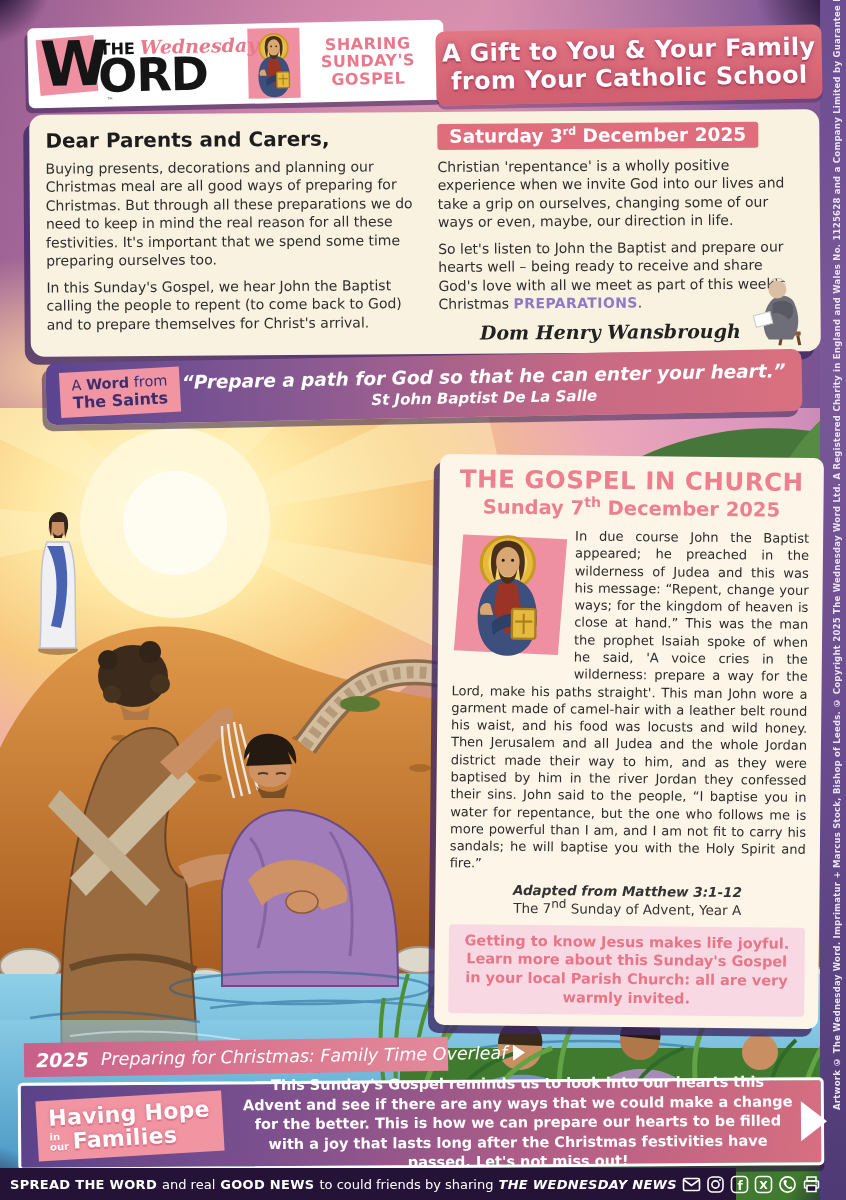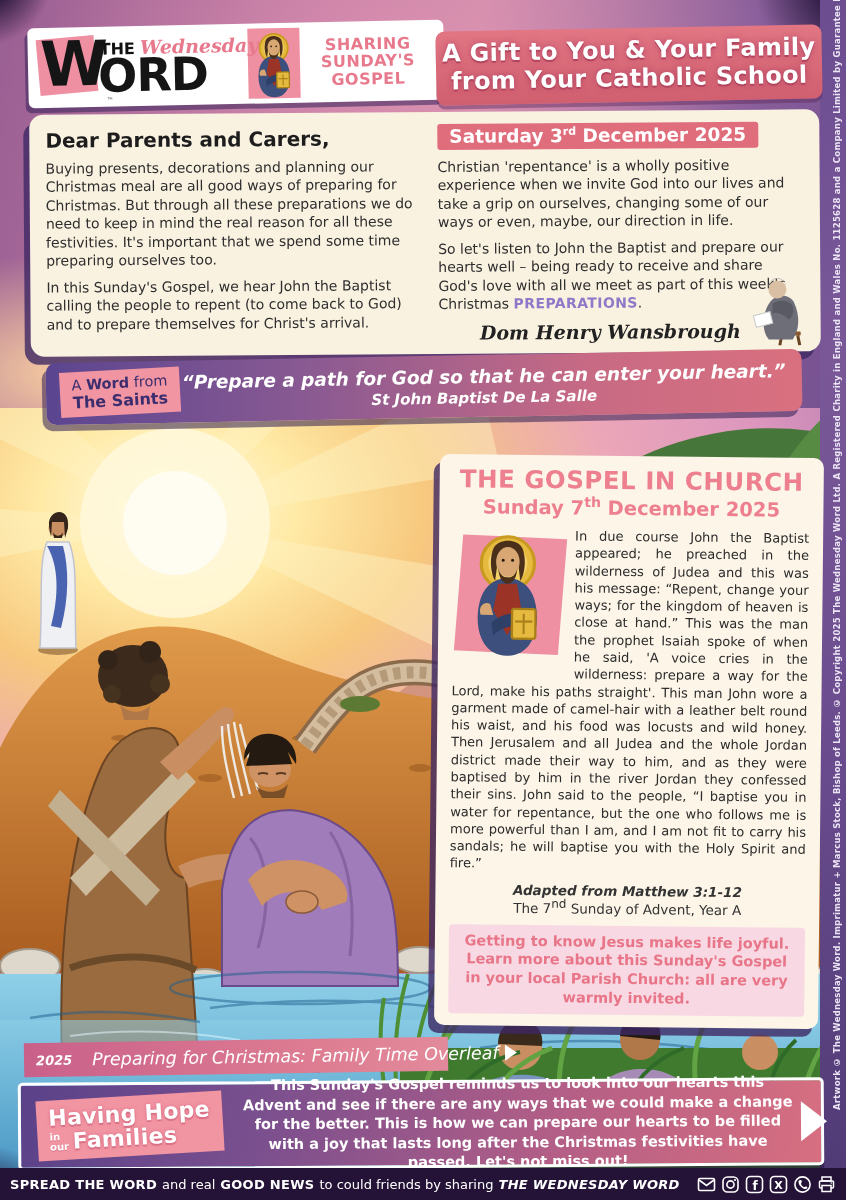--- a/index.html
+++ b/index.html
@@ -88,41 +88,41 @@
   .g-src .i{font-style:italic;font-weight:700;}
   .g-sun{text-align:center;font-size:13.5px;color:#333;margin-top:2px;}
   .g-sun sup{font-size:12px;}
   .g-invite{margin-top:9px;background:#f8d9e3;border-radius:4px;padding:7px 10px;
     color:#e87588;font-weight:700;font-size:14.5px;text-align:center;line-height:1.3;}
 
   
   .overleaf{position:absolute;left:24px;top:1040px;width:424px;height:34px;z-index:7;
     background:linear-gradient(90deg,#c9608a 0%,#de7d92 70%,#e28a9b 100%);
     transform:rotate(-0.9deg);display:flex;align-items:center;padding:0 12px;box-sizing:border-box;color:#fff;}
-  .ov-year{font-weight:900;font-style:italic;font-size:13px;margin-right:20px;text-align:center;}
+  .ov-year{font-weight:900;font-style:italic;font-size:19px;margin-right:12px;text-align:center;}
   .ov-text{font-style:italic;font-size:17.5px;flex:1;white-space:nowrap;}
   .tri{width:0;height:0;border-left:12px solid #fff;border-top:8px solid transparent;border-bottom:8px solid transparent;margin-left:6px;}
 
   
   .hope{position:absolute;left:18px;top:1080px;width:806px;height:88px;z-index:7;border:3px solid #fff;border-radius:5px;
     transform:rotate(-0.4deg);box-sizing:border-box;display:flex;align-items:center;
     background:linear-gradient(100deg,#5a4289 0%,#7a4f8e 30%,#b55f86 68%,#d76f80 100%);
     box-shadow:0 6px 0 rgba(40,22,64,.6);}
   .h-badge{background:#f295a3;margin-left:16px;padding:7px 12px;transform:rotate(-3deg);flex:0 0 auto;}
   .h-big{color:#fff;font-weight:900;font-size:22px;line-height:1;letter-spacing:.3px;
     text-shadow:0 2px 0 #d97286,0 0 4px rgba(200,80,110,.6);}
   .h-row{display:flex;align-items:center;margin-top:2px;}
   .h-inour{display:flex;flex-direction:column;font-size:10px;font-weight:800;color:#fff;line-height:1;
     text-shadow:0 1px 0 #d97286;margin-right:4px;}
   .h-text{flex:1;color:#fff;font-weight:700;font-size:14.5px;line-height:1.34;text-align:center;padding:0 26px 0 18px;}
   .h-arrow{position:absolute;right:-6px;top:50%;transform:translateY(-50%);width:0;height:0;
     border-left:26px solid #fff;border-top:20px solid transparent;border-bottom:20px solid transparent;}
 
   
-  .footer{position:absolute;left:0;top:1168px;width:846px;height:32px;z-index:10;background:#241336;
+  .footer{position:absolute;left:0;top:1168px;width:736px;height:32px;z-index:10;background:#241336;
     display:flex;align-items:center;padding:0 10px;box-sizing:border-box;color:#fff;font-size:13px;white-space:nowrap;}
   .footer .seg{margin-right:5px;}
   .f-b{font-weight:900;letter-spacing:.3px;}
   .f-i{font-weight:900;font-style:italic;letter-spacing:.3px;}
   .f-icons{margin-left:auto;display:flex;gap:4px;align-items:center;}
   .fic{display:inline-flex;width:20px;height:20px;align-items:center;justify-content:center;cursor:pointer;}
   .fic svg{display:block;}
 
   sup{line-height:0;}
 </style>
@@ -407,21 +407,21 @@
     </div>
     <div class="h-text">This Sunday's Gospel reminds us to look into our hearts this Advent and see if there are any ways that we could make a change for the better. This is how we can prepare our hearts to be filled with a joy that lasts long after the Christmas festivities have passed. Let's not miss out!</div>
     <div class="h-arrow"></div>
   </div>
 
   <div class="footer">
     <span class="seg f-b">SPREAD THE WORD</span>
     <span class="seg">and real</span>
     <span class="seg f-b">GOOD NEWS</span>
     <span class="seg">to could friends by sharing</span>
-    <span class="seg f-i">THE WEDNESDAY WORD</span>
+    <span class="seg f-i">THE WEDNESDAY NEWS</span>
     <span class="f-icons">
       <span class="fic">
         <svg width="19" height="19" viewBox="0 0 19 19" fill="none" stroke="#fff" stroke-width="1.6">
           <rect x="1.5" y="3.5" width="16" height="12" rx="1.5"></rect>
             <path d="M2 5 L9.5 10.5 L17 5"></path>
         </svg>
       </span>
       <span class="fic">
         <svg width="19" height="19" viewBox="0 0 19 19" fill="none" stroke="#fff" stroke-width="1.6">
           <rect x="2" y="2" width="15" height="15" rx="4.5"></rect>

